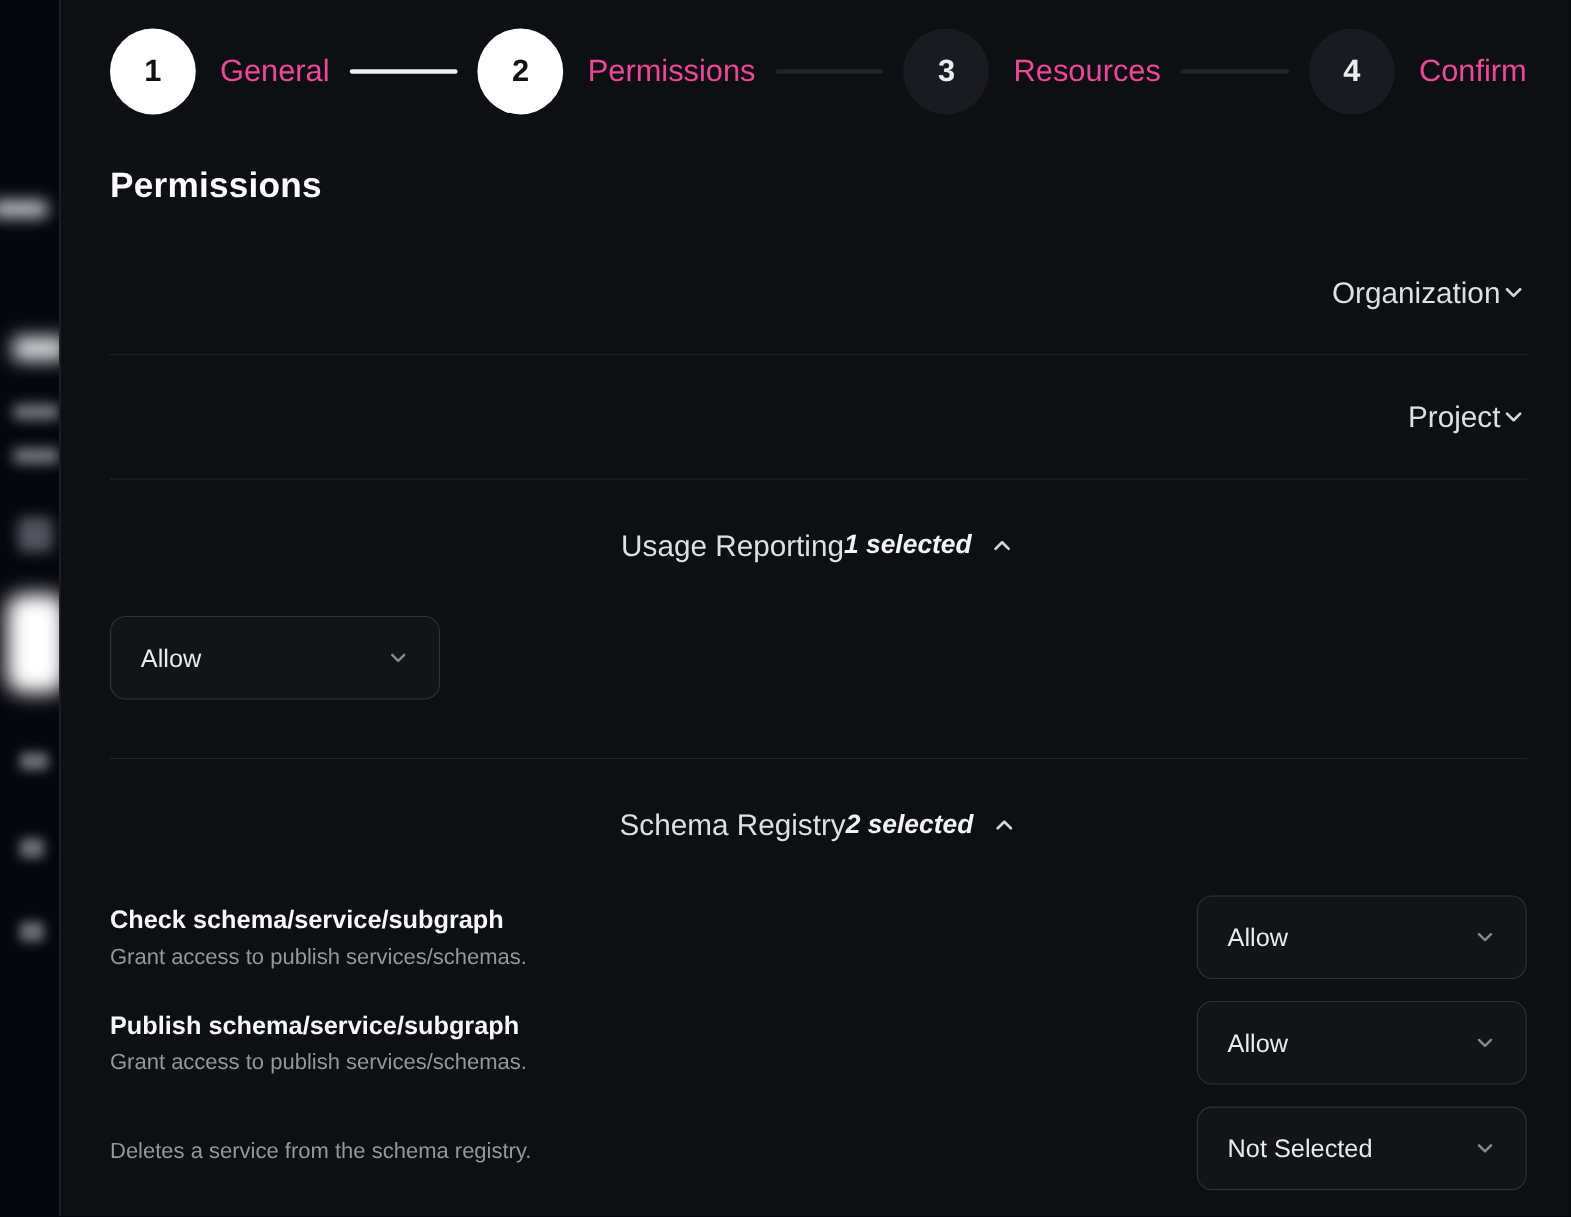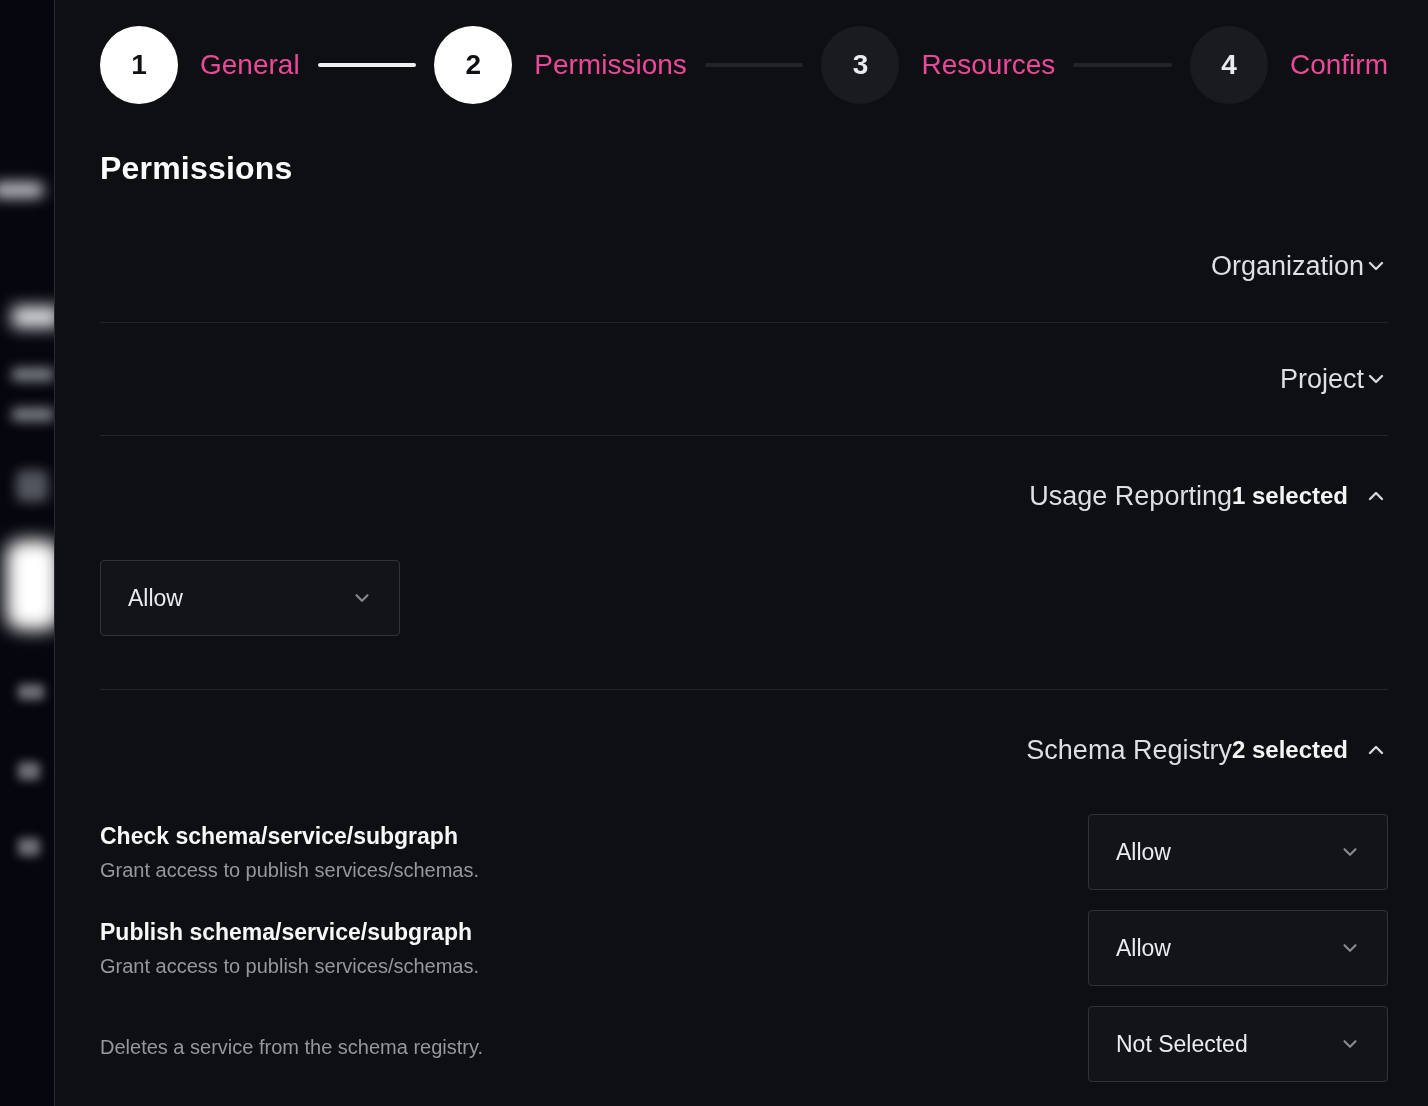--- a/index.html
+++ b/index.html
@@ -72,43 +72,43 @@
     display: flex; justify-content: flex-end; align-items: center;
     padding: 38px 0;
     border-bottom: 1px solid #232428;
     cursor: pointer;
   }
   .section-title { font-size: 27px; font-weight: 400; color: #dcdfe3; line-height: 36px; }
   .chev { color: #d3d6da; display: flex; align-items: center; }
   .section-exp { border-bottom: 1px solid #232428; }
   .section-exp.last { border-bottom: none; }
   .section-head {
-    display: flex; justify-content: flex-end; align-items: center;
+    display: flex; justify-content: center; align-items: center;
     padding-top: 42px;
     cursor: pointer;
   }
-  .selected-group { display: flex; align-items: center; gap: 16px; }
+  .selected-group { display: flex; align-items: center; gap: 16px; font-style: italic; }
   .selected-count { font-size: 24px; font-weight: 600; color: #f2f4f6; }
 
   .items { padding-bottom: 53px; }
   .perm-item {
     display: flex; justify-content: space-between; align-items: center;
     margin-top: 46px;
   }
   .perm-item + .perm-item { margin-top: 20px; gap: 28px; }
   .item-text { min-width: 0; }
   .item-title { font-size: 23px; font-weight: 700; color: #f7f8fa; line-height: 30px; }
   .item-desc { font-size: 20px; font-weight: 400; color: #94979d; line-height: 26px; margin-top: 6px; }
 
   .select-btn {
     width: 300px; height: 76px;
     flex: none;
     background: #131418;
     border: 1px solid #313338;
-    border-radius: 4px;
+    border-radius: 14px;
     display: flex; align-items: center; justify-content: space-between;
     padding: 0 26px 0 27px;
     font-size: 23px;
     color: #e9ebee;
     cursor: pointer;
     font-family: inherit;
   }
   .select-btn .chev { color: #85888e; }
 </style>
 </head>

